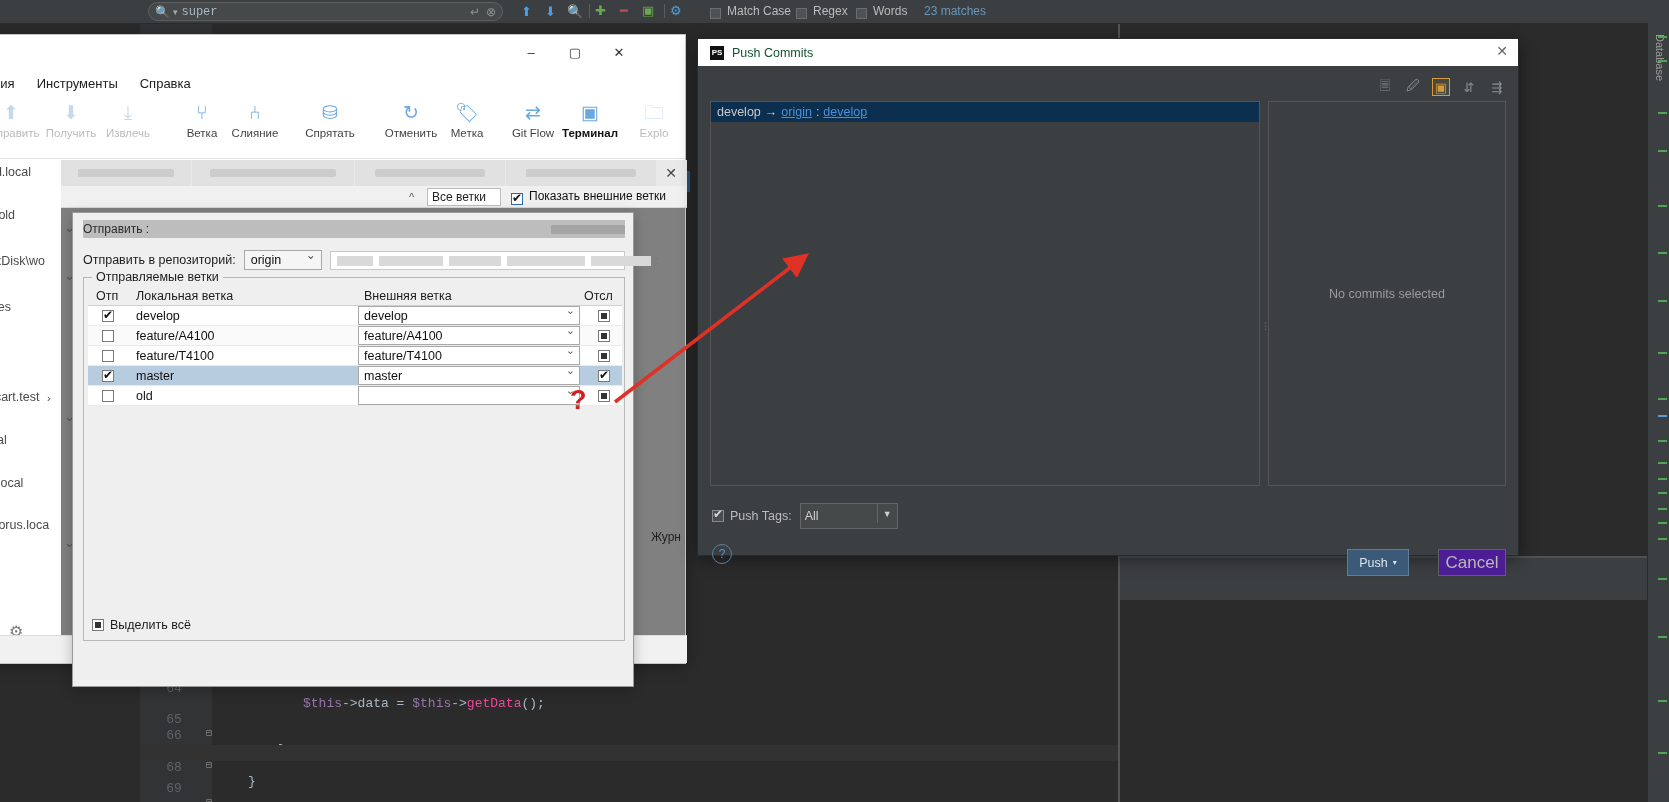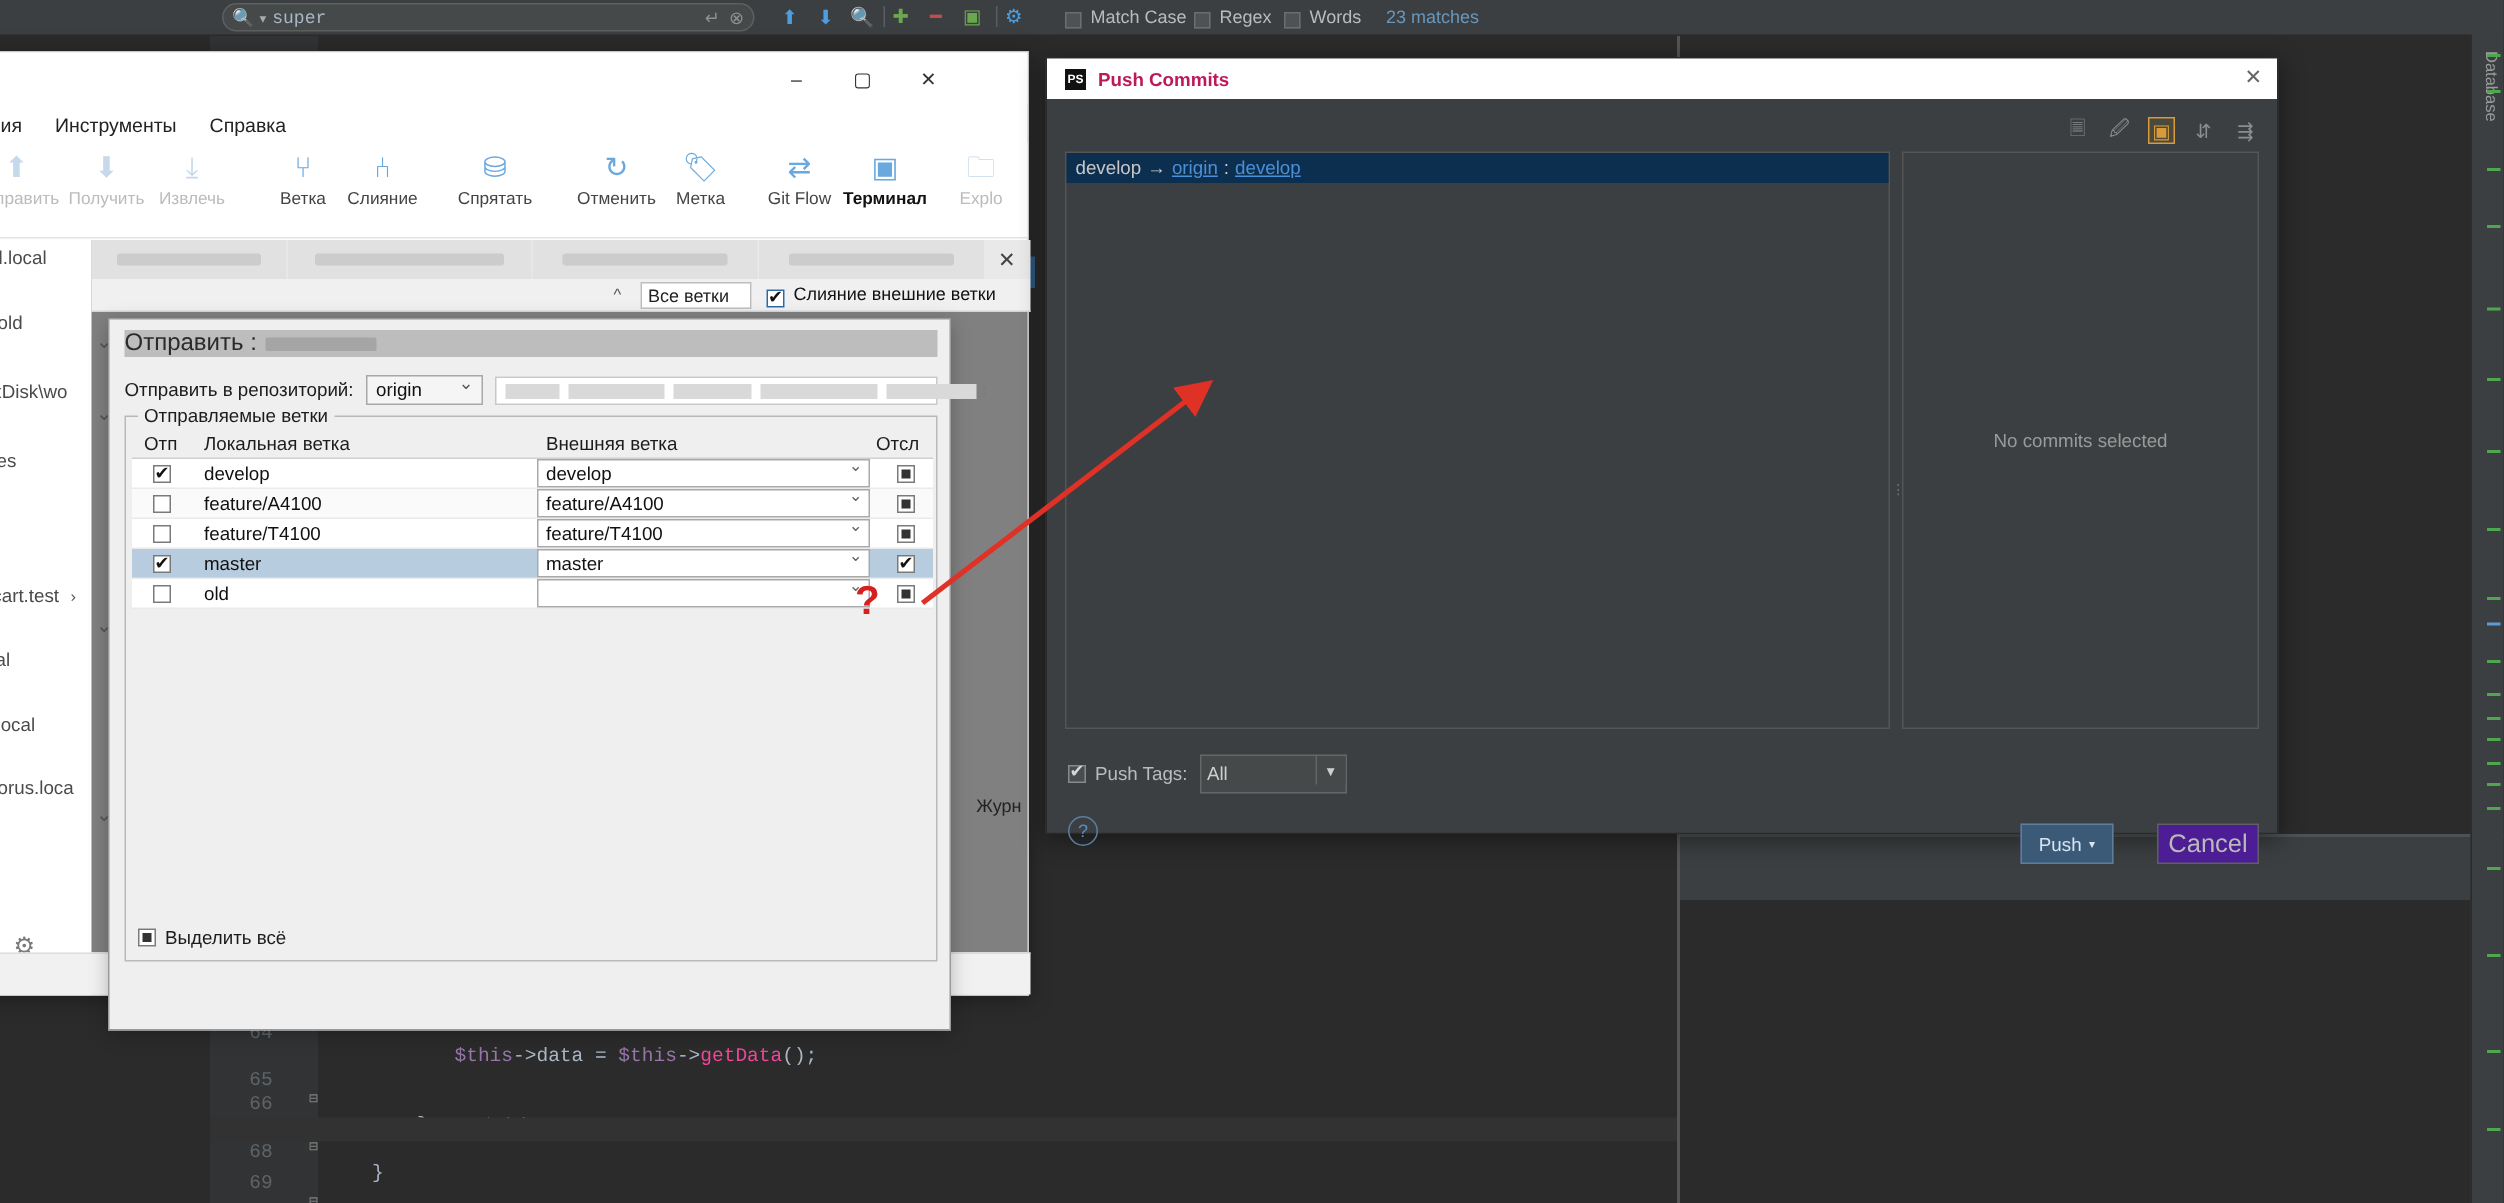--- a/index.html
+++ b/index.html
@@ -104,22 +104,22 @@
   .cbx.sq::after { content:""; position:absolute; left:2px; top:2px; width:6px; height:6px; background:#333; }
 
   
   .push-modal {
     position:absolute; left:91px; top:177px; width:562px; height:475px;
     background:#efefef; border:1px solid #9a9a9a;
     box-shadow:0 3px 12px rgba(0,0,0,.25);
   }
   .pm-head {
     position:absolute; left:10px; top:7px; width:542px; height:18px;
-    background:#bdbdbd; display:flex; align-items:center; justify-content:flex-start;
-    font-size:16px; color:#2b2b2b;
+    background:#bdbdbd; display:flex; align-items:center; justify-content:space-between;
+    font-size:12px; color:#2b2b2b;
   }
   .pm-head .skel { width:74px; height:9px; background:#a5a5a5; border-radius:1px; margin-left:6px; }
   .pm-repo-row { position:absolute; left:10px; top:36px; width:542px; height:22px; display:flex; align-items:center; }
   .pm-repo-lbl { font-size:12.5px; color:#1c1c1c; margin-right:8px; }
   .sel {
     height:20px; border:1px solid #a8a8a8; background:#f5f5f5; font-size:12.5px;
     color:#111; display:flex; align-items:center; padding:0 18px 0 6px; position:relative;
   }
   .sel::after { content:"⌄"; position:absolute; right:5px; top:-3px; font-size:12px; color:#555; }
   .pm-url { flex:1; height:19px; background:#ffffff; border:1px solid #c8c8c8; margin-left:8px; position:relative; }
@@ -170,21 +170,21 @@
   .pc {
     position:absolute; left:697px; top:38px; width:822px; height:518px;
     background:#3c3f41; border:1px solid #2a2a2a;
     box-shadow:0 3px 16px rgba(0,0,0,.45);
   }
   .pc-title { position:absolute; left:0; top:0; width:100%; height:27px; background:#ffffff; display:flex; align-items:center; }
   .pc-logo {
     width:14px; height:14px; background:#111; color:#fff; font-size:8px; font-weight:bold;
     display:flex; align-items:center; justify-content:center; margin-left:12px; margin-right:8px;
   }
-  .pc-title-text { font-size:12.5px; color:#be185d;font-weight:bold; }
+  .pc-title-text { font-size:12.5px; color:#14532d; }
   .pc-x { position:absolute; right:10px; top:4px; font-size:14px; color:#666; }
 
   .pc-body { position:absolute; left:0; top:27px; width:100%; bottom:0; background:#3c3f41; }
   .pc-toolbar { position:absolute; right:12px; top:12px; display:flex; align-items:center; gap:10px; }
   .pc-tbi { width:18px; height:18px; color:#8b8d8e; font-size:13px; display:flex; align-items:center; justify-content:center; }
   .pc-tbi.on { border:1px solid #d89a3a; background:#4a4a3c; color:#d89a3a; }
 
   .pc-list {
     position:absolute; left:12px; top:35px; width:550px; height:385px;
     background:#3c3f41; border:1px solid #555;
@@ -437,21 +437,21 @@
             <span class="tabskel" style="width:110px;"></span>
           </div>
         <span class="st-tab-x">✕</span>
       </div>
       <div class="st-subbar">
         <span class="chev" style="left:348px;top:5px;">^</span>
         <div class="branch-sel" style="position:absolute;left:366px;top:2px;">
           <span>Все ветки</span>
         </div>
         <span style="position:absolute;left:450px;top:4px;"><span class="cbx chk" style="border-color:#2b6aa8;"></span></span>
-        <span style="position:absolute;left:468px;top:3px;font-size:12px;color:#111;white-space:nowrap;">Слияние внешние ветки</span>
+        <span style="position:absolute;left:468px;top:3px;font-size:12px;color:#111;white-space:nowrap;">Показать внешние ветки</span>
       </div>
 
       <span class="chev" style="left:3px;top:60px;font-size:13px;">⌄</span>
       <span class="chev" style="left:3px;top:108px;font-size:13px;">⌄</span>
       <span class="chev" style="left:3px;top:249px;font-size:13px;">⌄</span>
       <span class="chev" style="left:3px;top:375px;font-size:13px;">⌄</span>
       <span style="position:absolute;right:95px;top:340px;font-size:12px;color:#222;">rtCont</span>
       <span style="position:absolute;right:4px;top:370px;font-size:12px;color:#222;">Журн</span>
       <span class="chev" style="left:-13px;bottom:-23px;">‹</span>
     </div>

